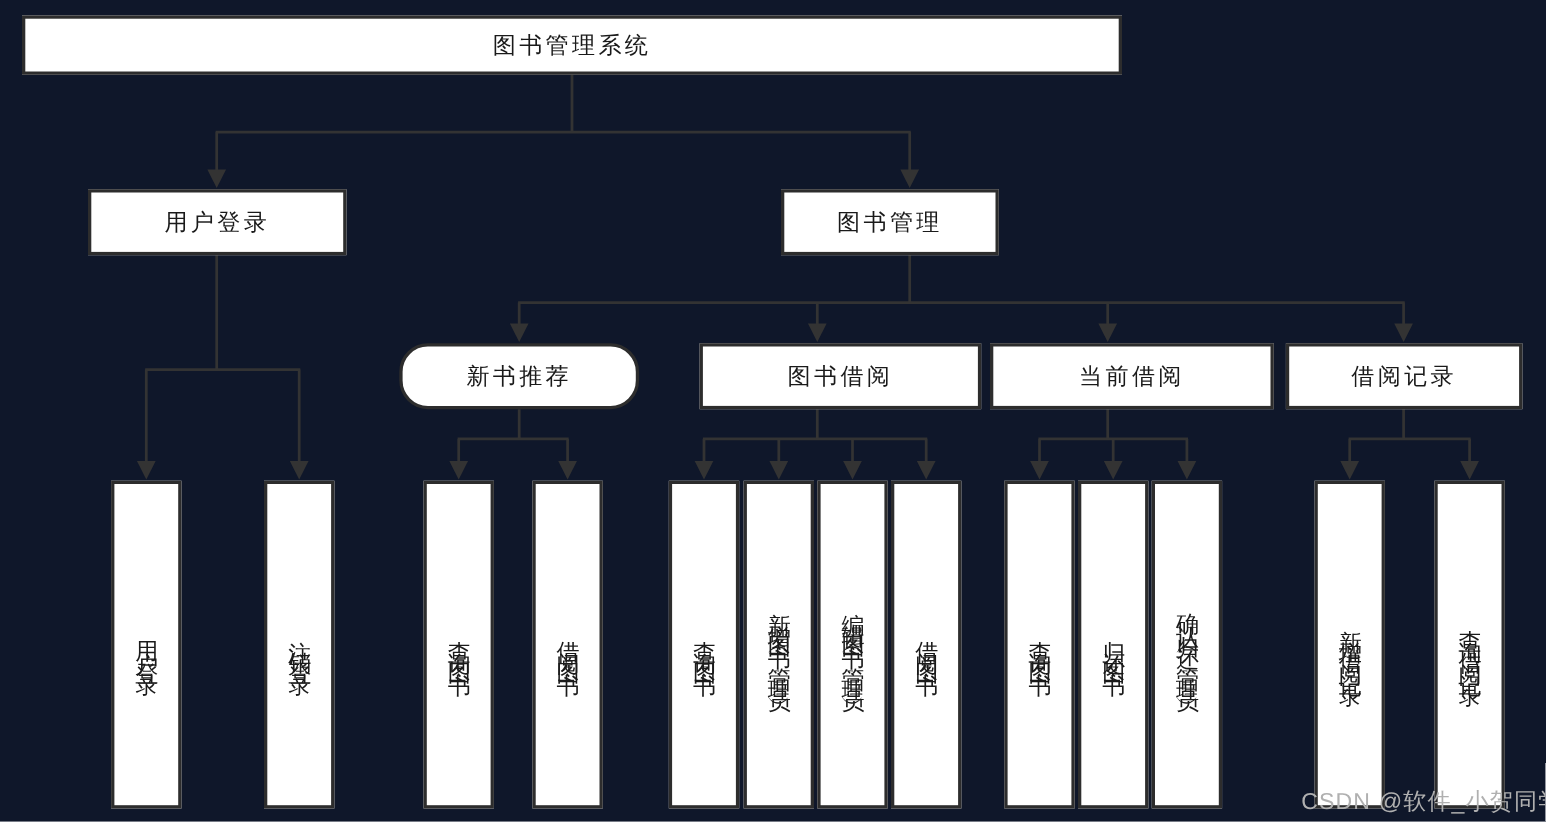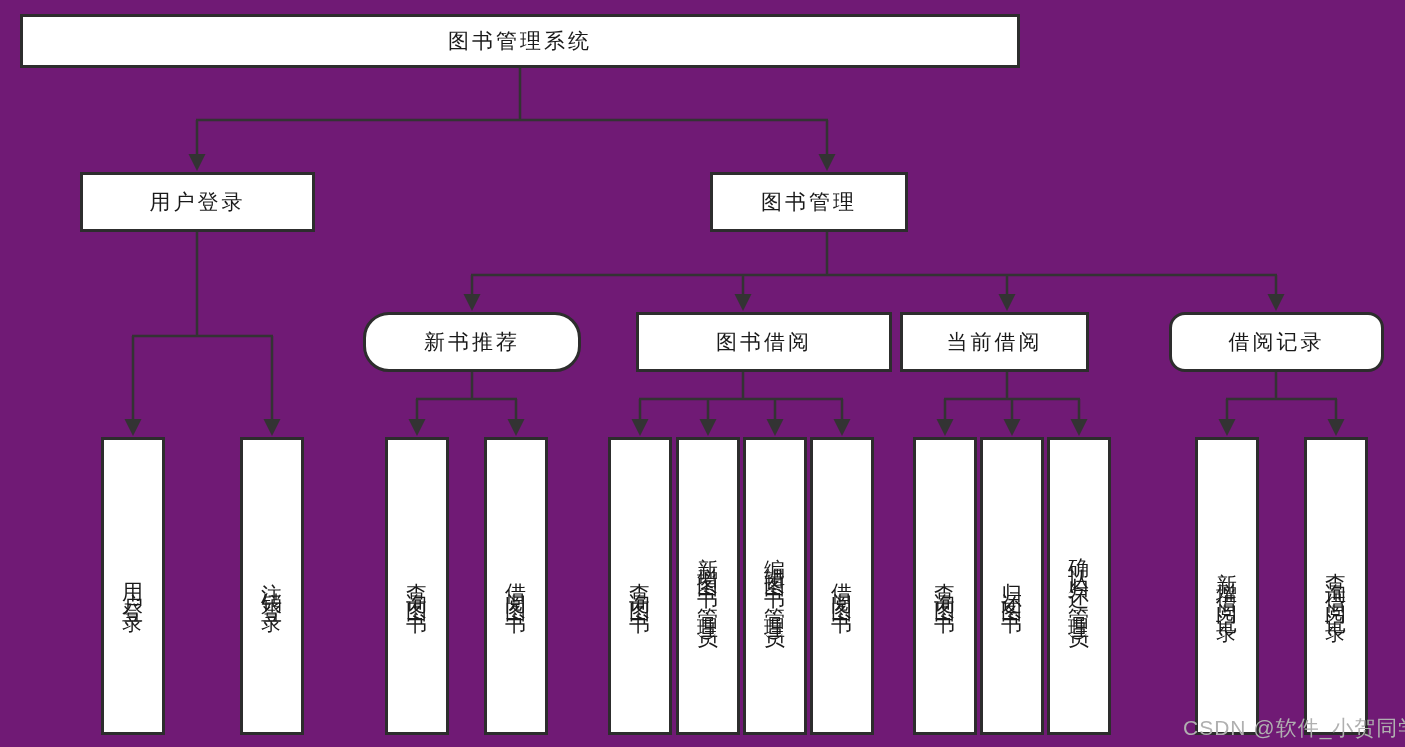--- a/index.html
+++ b/index.html
@@ -1,19 +1,19 @@
 <!DOCTYPE html>
 <html><head>
 <meta charset="utf-8">
 <style>
   html,body{margin:0;padding:0;background:#ffffff;}
   .canvas{
     position:relative;
     width:1405px;height:747px;
-    background:#701a75;
+    background:#0f172a;
     font-family:"Liberation Sans","DejaVu Sans",sans-serif;
     color:#1a1a1a;
     overflow:hidden;
   }
   svg.connectors{position:absolute;left:0;top:0;z-index:1;}
   .node{
     position:absolute;
     box-sizing:border-box;
     background:#ffffff;
     border:3px solid #2d2d2d;
@@ -22,22 +22,22 @@
     font-size:21px;
     letter-spacing:3px;
     white-space:nowrap;
   }
   
   .b-root{left:20px;top:14px;width:1000px;height:54px;}
   .b-userlogin{left:80px;top:172px;width:235px;height:60px;}
   .b-bookmgmt{left:710px;top:172px;width:198px;height:60px;}
   .b-l3a{left:363px;top:312px;width:218px;height:60px;border-radius:26px;}
   .b-l3b{left:636px;top:312px;width:256px;height:60px;}
-  .b-l3c{left:900px;top:312px;width:189px;height:60px;}
-  .b-l3d{left:1169px;top:312px;width:215px;height:60px;border-radius:16px;}
+  .b-l3c{left:900px;top:312px;width:258px;height:60px;}
+  .b-l3d{left:1169px;top:312px;width:215px;height:60px;}
   
   .vbox{
     position:absolute;top:437px;width:64px;height:298px;
     box-sizing:border-box;background:#fff;border:3px solid #2d2d2d;
     display:flex;align-items:center;justify-content:center;
     z-index:2;
   }
   .vbox .vtext{
     writing-mode:vertical-rl;
     text-orientation:mixed;

